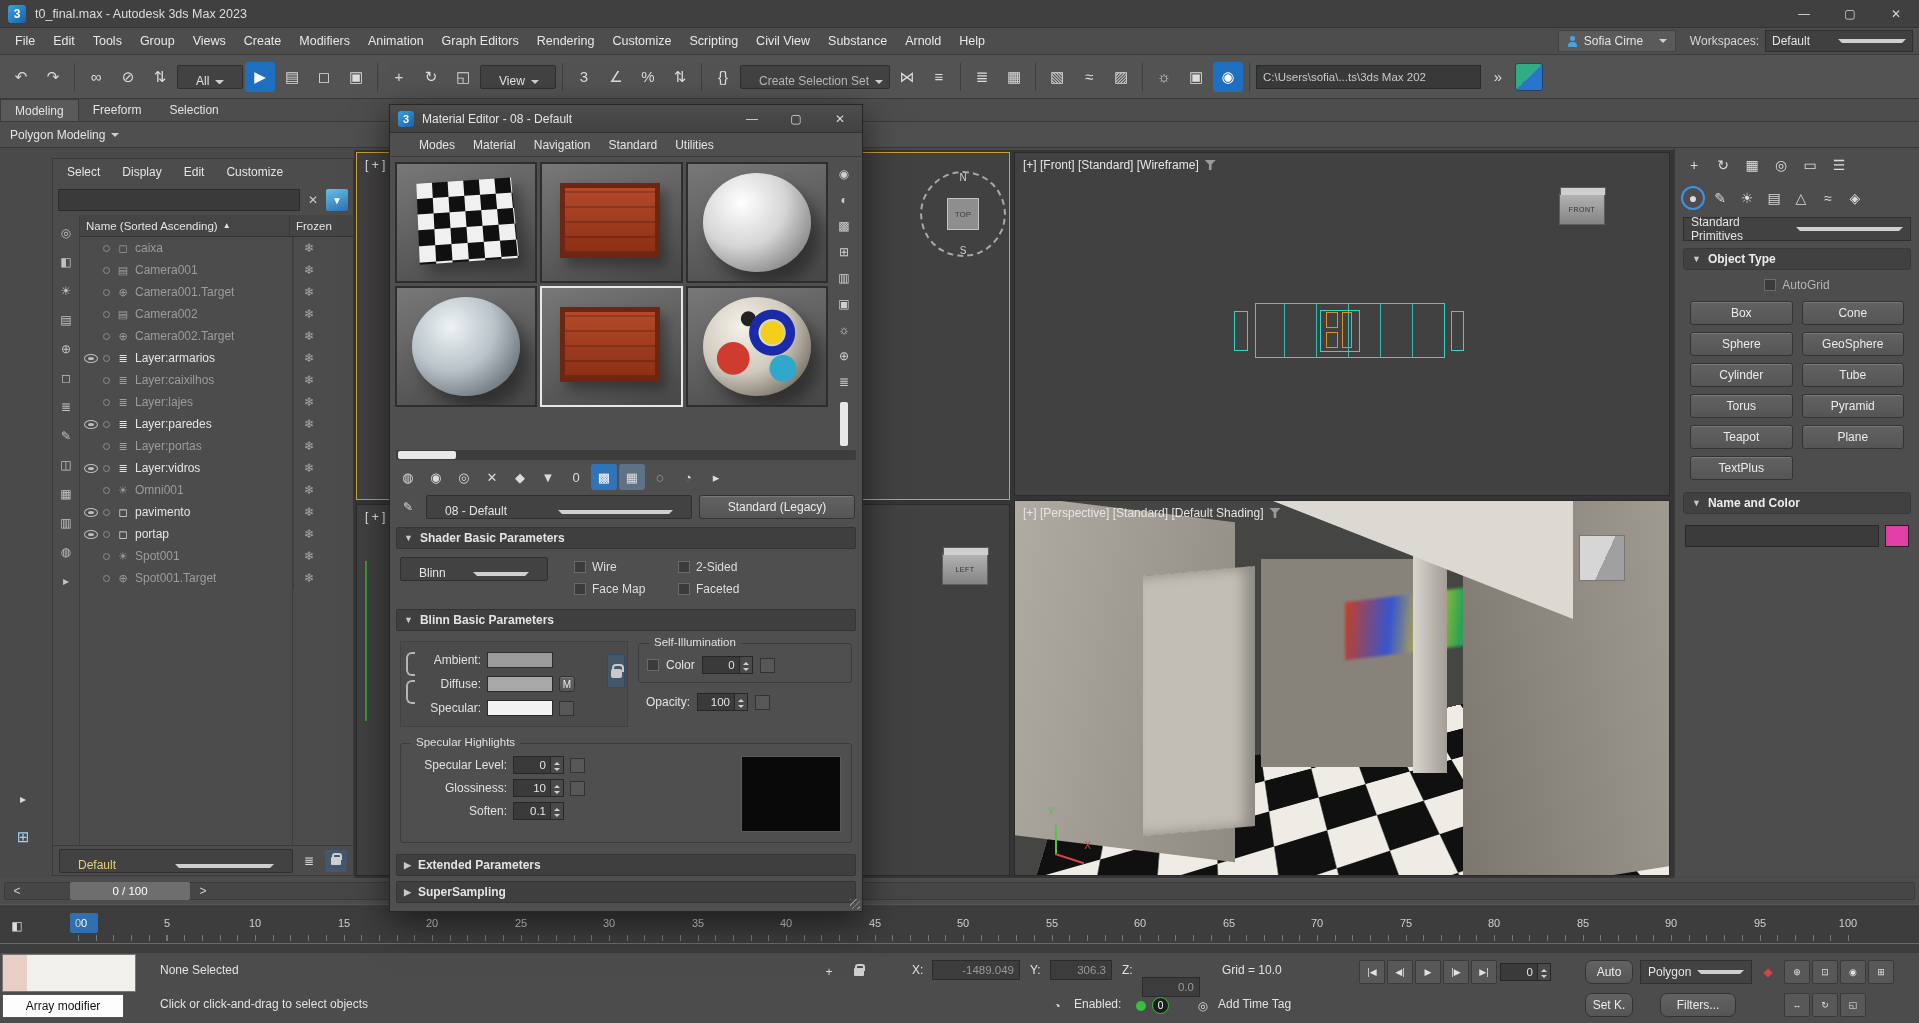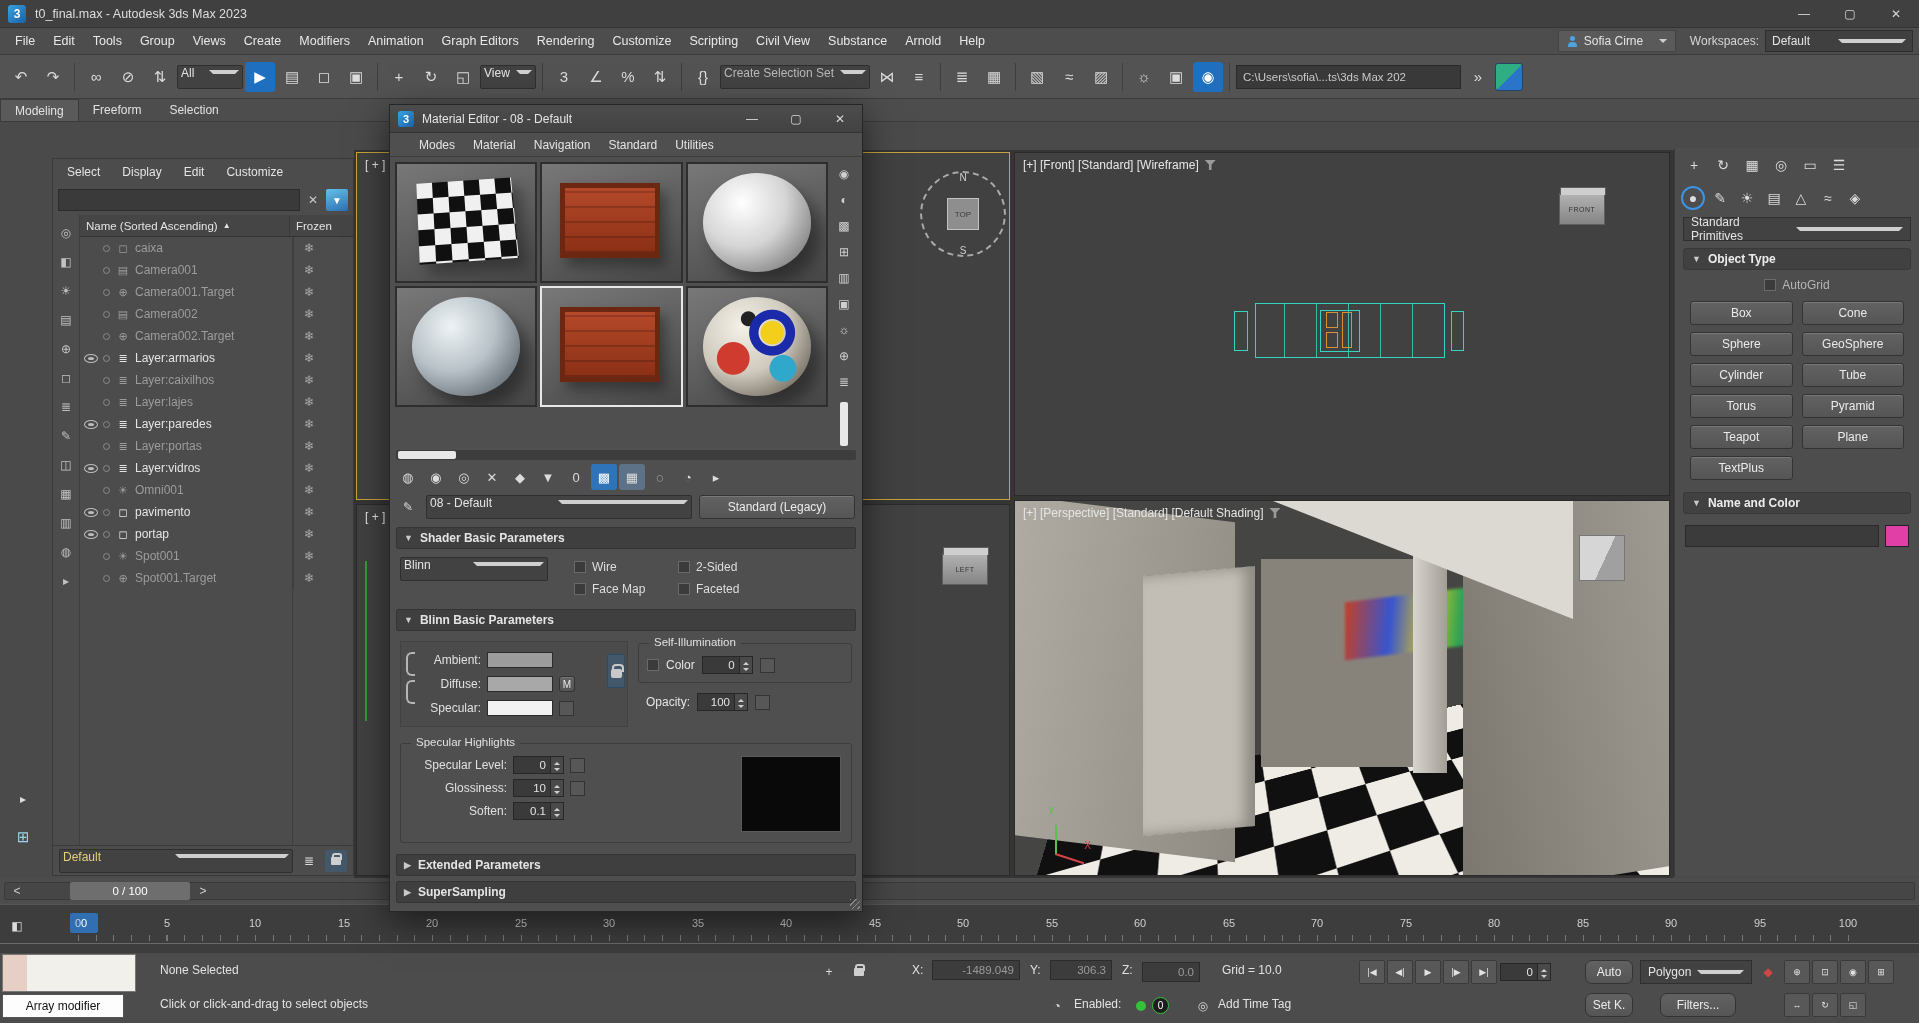--- a/index.html
+++ b/index.html
@@ -38,22 +38,22 @@
          align-items:center;padding:0 6px;gap:6px}
   .ws-dd span{flex:1}
 
   
   .toolbar{position:absolute;left:0;top:55px;width:1919px;height:44px;background:#535353;
            display:flex;align-items:center;padding:0 6px;gap:2px;border-bottom:1px solid #3c3c3c}
   .ib{width:30px;height:30px;display:grid;place-items:center;font-size:15px;color:#dcdcdc;border-radius:3px}
   .ib.small{width:22px;height:22px;font-size:12px}
   .ib.active{background:#1f6fc0;color:#fff}
   .sep{width:1px;height:28px;background:#3e3e3e;margin:0 4px;display:inline-block}
-  .dd{height:24px;background:#424242;border:1px solid #2f2f2f;display:flex;align-items:flex-start;
-      gap:6px;padding:0 3px;border-radius:2px}
+  .dd{height:24px;background:#424242;border:1px solid #2f2f2f;display:flex;align-items:flex-end;
+      gap:6px;padding:0 18px;border-radius:2px}
   .dd span{flex:1;white-space:nowrap}
   .pathfield{width:225px;height:24px;background:#393939;border:1px solid #2a2a2a;color:#c9c9c9;
              font-size:11.5px;padding:0 6px;font-family:"Liberation Sans",sans-serif}
   .maxint{width:28px;height:28px;border-radius:3px;background:linear-gradient(135deg,#2fae84 50%,#2a74c9 50%);border:1px solid #246}
 
   
   .ribbon1{position:absolute;left:0;top:99px;width:1919px;height:23px;background:#4d4d4d;display:flex;border-bottom:1px solid #3a3a3a}
   .rtab{padding:0 14px;line-height:22px;color:#e2e2e2}
   .rtab.active{background:#5a5a5a;border:1px solid #3c3c3c;border-bottom:none}
   .ribbon2{position:absolute;left:0;top:122px;width:1919px;height:26px;background:#4f4f4f;
@@ -320,21 +320,21 @@
       <span class="caret"></span>
     </div>
     <span class="ib active">▶</span>
     <span class="ib">▤</span>
     <span class="ib">◻</span>
     <span class="ib">▣</span>
     <i class="sep"></i>
     <span class="ib">+</span>
     <span class="ib">↻</span>
     <span class="ib">◱</span>
-    <div class="dd" style="width:56px">
+    <div class="dd" style="width:76px">
       <span>View</span>
       <span class="caret"></span>
     </div>
     <i class="sep"></i>
     <span class="ib">3</span>
     <span class="ib">∠</span>
     <span class="ib">%</span>
     <span class="ib">⇅</span>
     <i class="sep"></i>
     <span class="ib">{}</span>
@@ -358,20 +358,24 @@
     <i class="sep"></i>
     <input class="pathfield" value="C:\Users\sofia\...ts\3ds Max 202" style="">
     <span class="ib">»</span>
     <span class="maxint"></span>
   </div>
 
   <div class="ribbon1">
     <span class="rtab active">Modeling</span>
     <span class="rtab">Freeform</span>
     <span class="rtab">Selection</span>
+  </div>
+  <div class="ribbon2">
+    <span>Polygon Modeling</span>
+    <span class="caret"></span>
   </div>
 
   <div class="vp-back"></div>
 
   <div class="vp vp-top">
     <div class="vp-label">
       <span>[ + ]</span>
     </div>
     <div class="compass">
       <span class="cn">N</span>
@@ -699,21 +703,21 @@
     <span class="ib small abs" style="left:818px;top:8px">+</span>
     <span class="ib small abs" style="left:848px;top:8px">
         <span class="locksm"></span>
       </span>
 
     <span class="st-text" style="left:912px;top:10px">X:</span>
     <span class="stfield" style="left:932px;top:7px;width:88px">-1489.049</span>
     <span class="st-text" style="left:1030px;top:10px">Y:</span>
     <span class="stfield" style="left:1050px;top:7px;width:62px">306.3</span>
     <span class="st-text" style="left:1122px;top:10px">Z:</span>
-    <span class="stfield" style="left:1142px;top:9px;width:58px">0.0</span>
+    <span class="stfield" style="left:1142px;top:24px;width:58px">0.0</span>
     <span class="st-text" style="left:1222px;top:10px">Grid = 10.0</span>
 
     <span class="ib small abs" style="left:1046px;top:42px">◔</span>
     <span class="st-text" style="left:1074px;top:44px">Enabled:</span>
     <span class="greendot" style="left:1136px;top:48px"></span>
     <span class="zerocirc" style="left:1152px;top:44px">0</span>
     <span class="ib small abs" style="left:1192px;top:42px">◎</span>
     <span class="st-text dim" style="left:1218px;top:44px">Add Time Tag</span>
 
     <span class="pb" style="left:1359px;top:7px">|◀</span>

